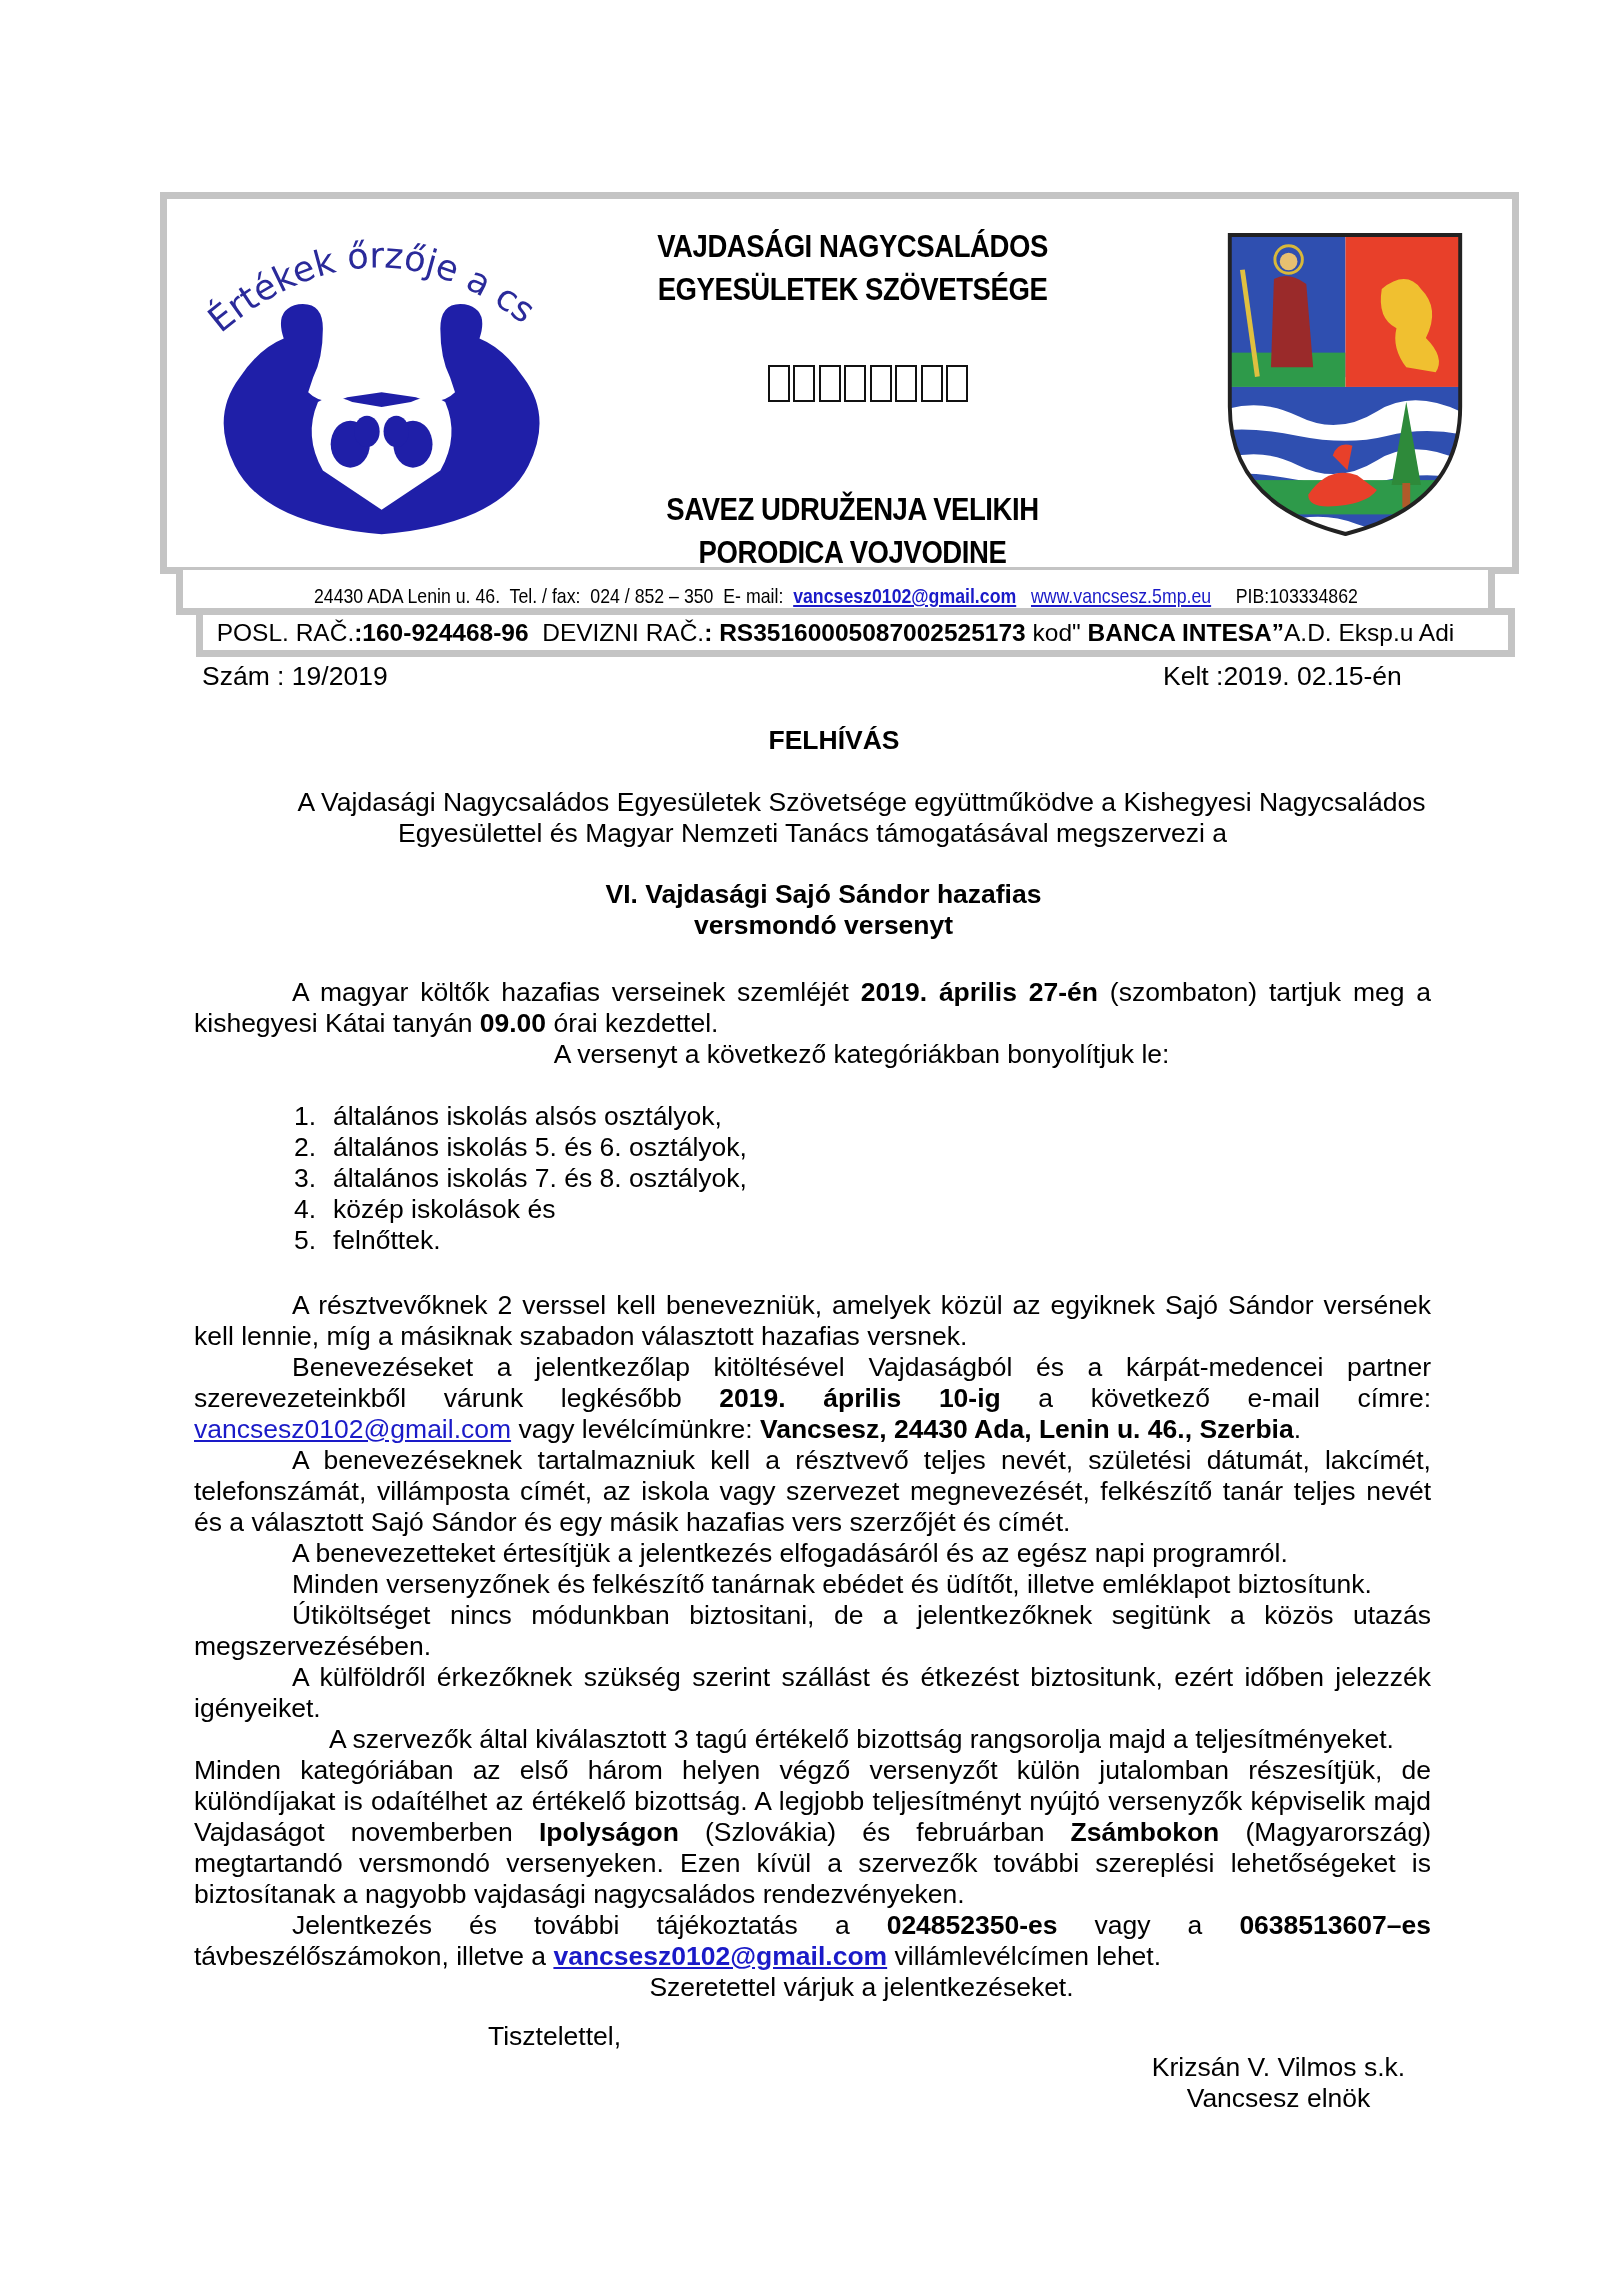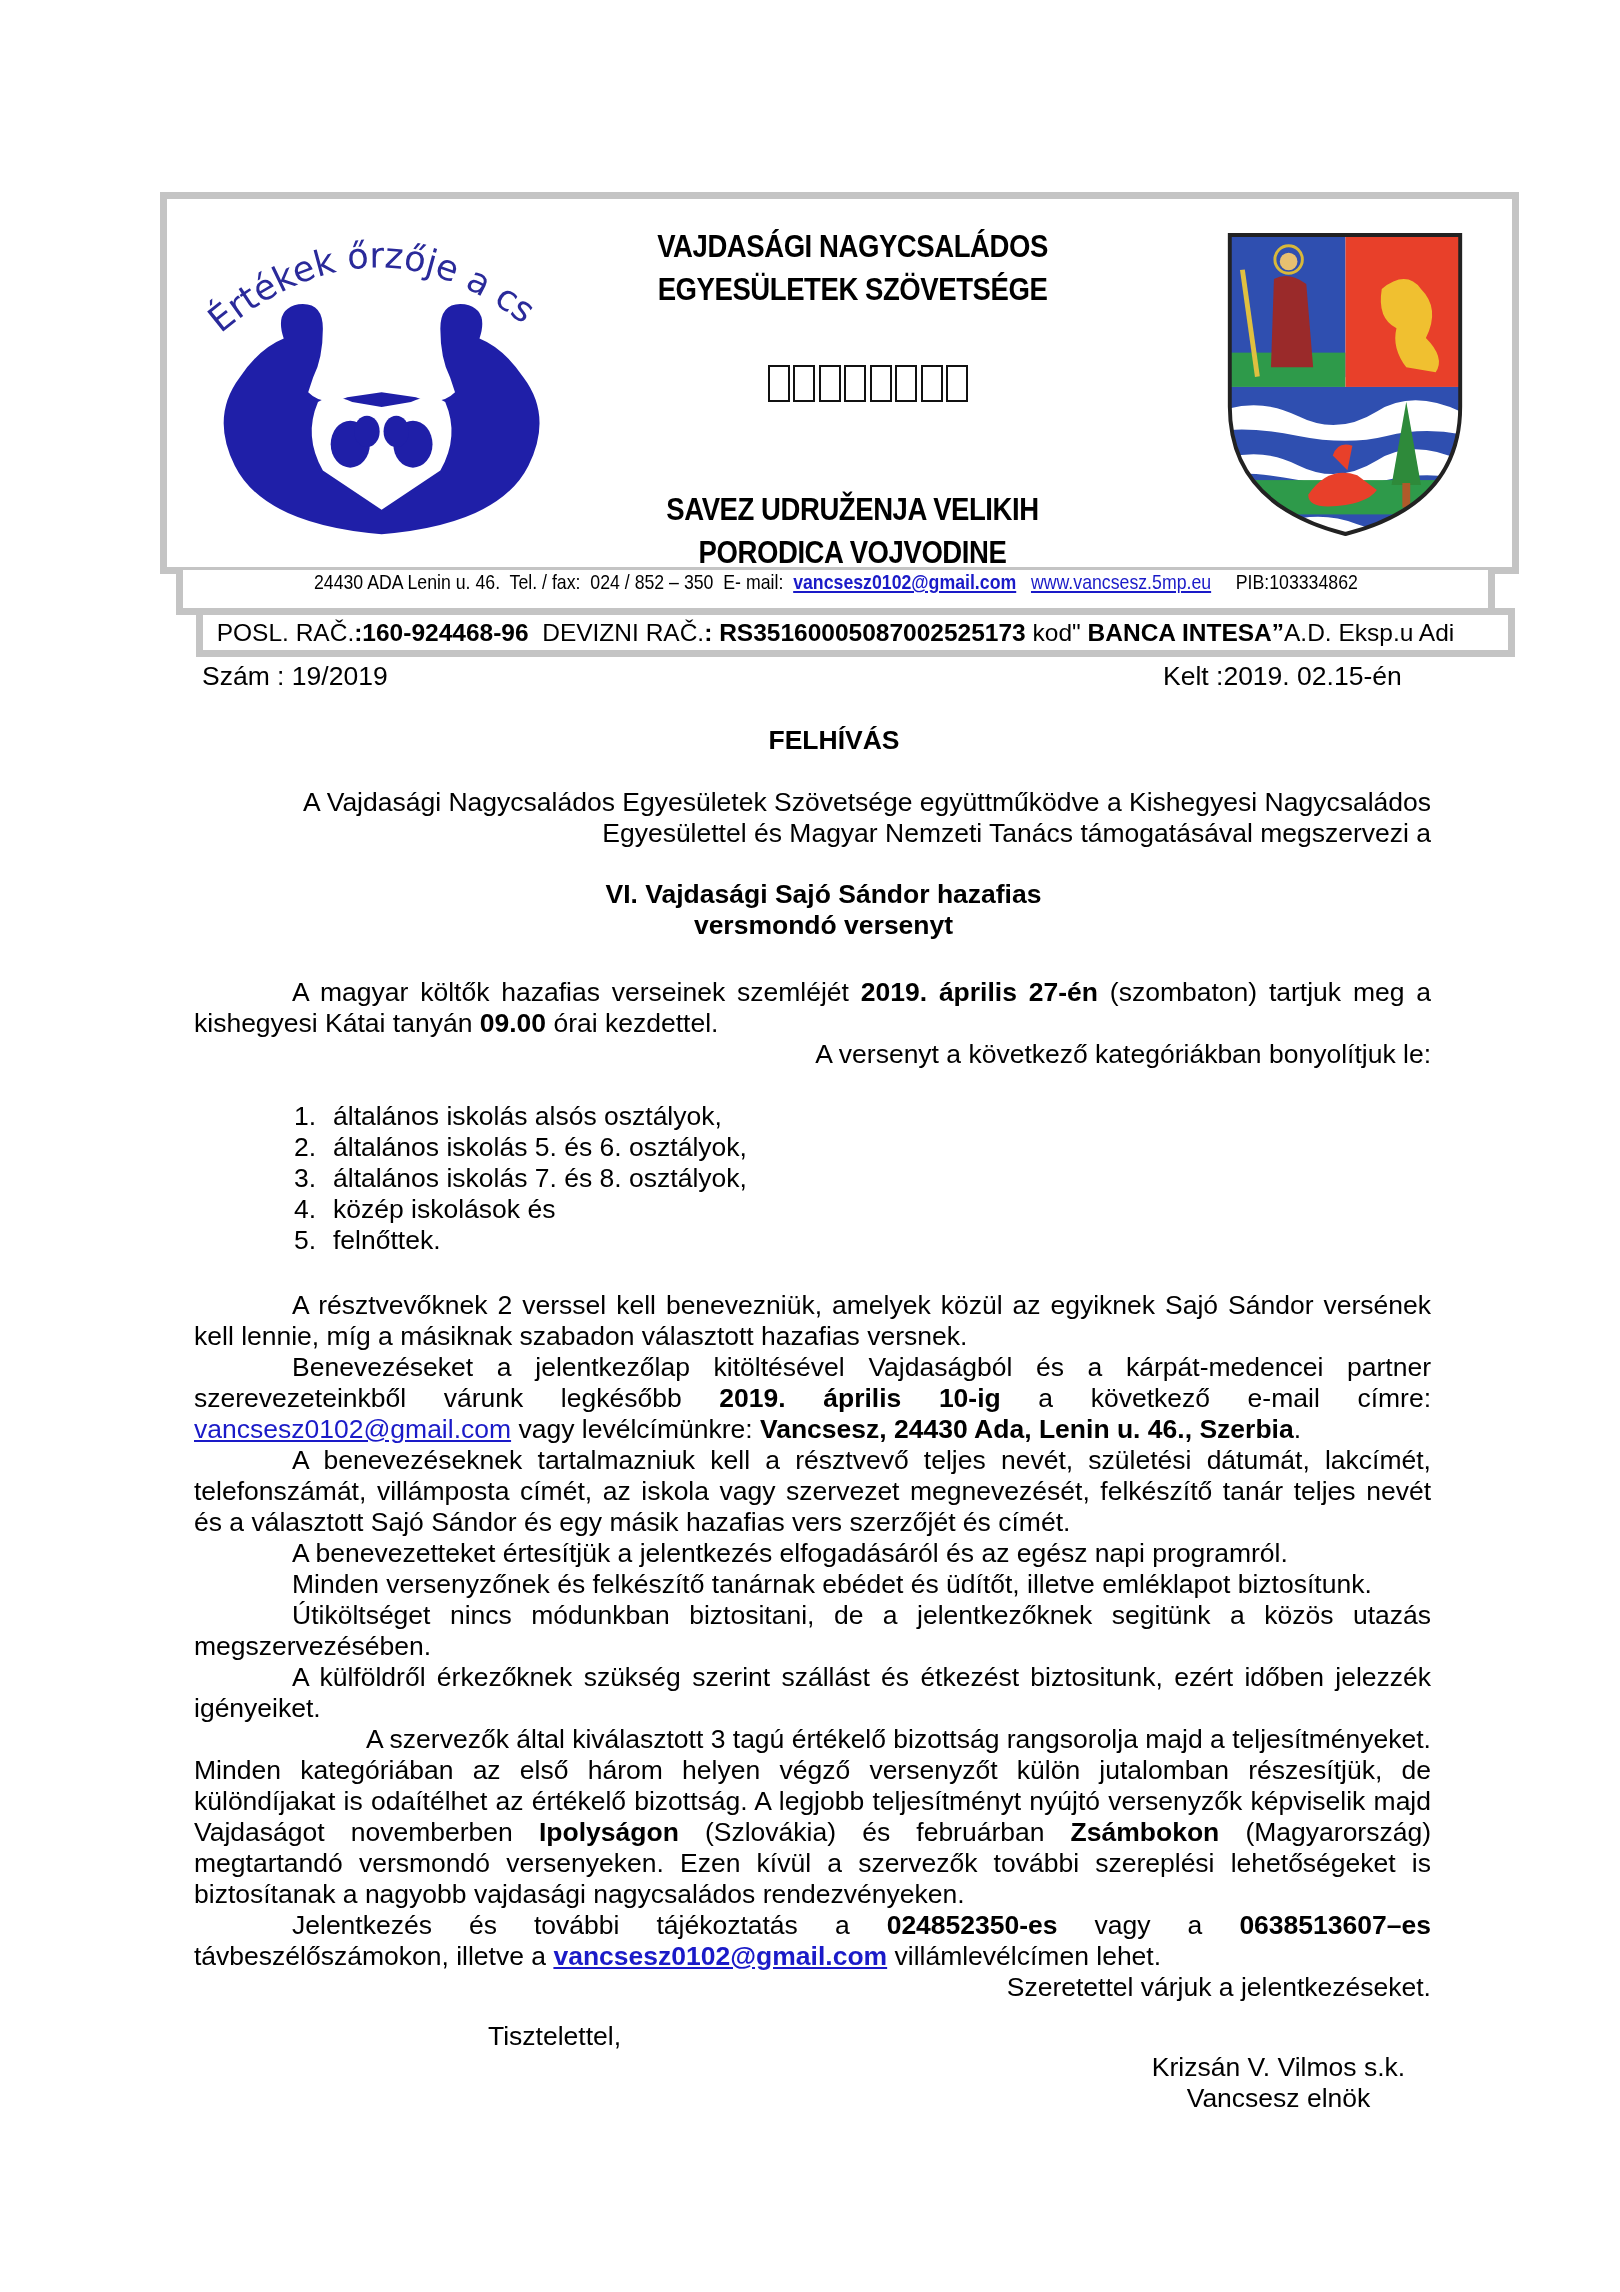--- a/index.html
+++ b/index.html
@@ -1,21 +1,21 @@
 <!DOCTYPE html>
 <html><head>
 <meta charset="utf-8">
 <style>
   html, body { margin: 0; padding: 0; background: #ffffff; }
   body { width: 1620px; height: 2293px; position: relative; font-family: "Liberation Sans", sans-serif; color: #000; }
   .page { position: absolute; left: 0; top: 0; width: 1620px; height: 2293px; }
 
   
   .hdr-box { position: absolute; left: 160px; top: 192px; width: 1359px; height: 382px; border: 7.8px solid #c4c4c4; box-sizing: border-box; background: #fff; }
-  .info-box { position: absolute; left: 176px; top: 570px; width: 1319px; height: 45px; border: 7.8px solid #c4c4c4; border-top: none; box-sizing: border-box; background: #fff; display: flex; align-items: flex-start; justify-content: center; }
+  .info-box { position: absolute; left: 176px; top: 570px; width: 1319px; height: 45px; border: 7.8px solid #c4c4c4; border-top: none; box-sizing: border-box; background: #fff; display: flex; align-items: flex-end; justify-content: center; }
   .bank-box { position: absolute; left: 176px; top: 608px; width: 1319px; height: 49px; border: 7.8px solid #c4c4c4; box-sizing: border-box; background: #fff; display: flex; align-items: center; padding-left: 13.7px; margin-left: 20px; }
 
   .org-title { position: absolute; left: 588px; width: 529px; text-align: center; font-weight: bold; font-size: 32px; line-height: 43px; letter-spacing: -0.5px; transform: scaleX(0.86); }
   .org-hu { top: 225px; }
   .org-sr { top: 488px; }
   .glyph-boxes { position: absolute; left: 768px; top: 365px; font-size: 35px; display: flex; gap: 3.9px; }
   .glyph-boxes span { display: inline-block; width: 21.6px; height: 37px; border: 2.9px solid #111; box-sizing: border-box; }
 
   .logo-left { position: absolute; left: 176px; top: 221px; width: 421px; height: 323px; }
   .logo-right { position: absolute; left: 1220px; top: 230px; width: 250px; height: 309px; }
@@ -27,21 +27,21 @@
   .meta { position: absolute; top: 661px; font-size: 26.5px; }
   .meta-left { left: 202px; }
   .meta-right { left: 1163px; }
 
   .title { position: absolute; left: 0; width: 1620px; top: 725px; text-align: center; font-weight: bold; font-size: 26.5px; margin-left: 24px; }
   .subtitle { position: absolute; left: 441px; width: 765px; top: 879px; text-align: center; font-weight: bold; font-size: 26.5px; line-height: 31px; }
 
   .body-text { position: absolute; left: 194px; width: 1237px; font-size: 26.5px; line-height: 31px; text-align: justify; }
   .p { text-indent: 98px; margin: 0; }
   .p.noindent { text-indent: 0; }
-  .p.left { text-align: right; }
+  .p.left { text-align: center; }
   .b { font-weight: bold; }
 
   .intro { top: 787px; text-align: left; }
   .event { top: 977px; }
   .cats { position: absolute; left: 294px; top: 1101px; font-size: 26.5px; line-height: 31px; margin: 0; padding: 0; list-style: none; }
   .cats li { display: flex; }
   .cats .num { width: 39px; }
   .main { top: 1290px; }
 
   .closing { position: absolute; left: 488px; top: 2021px; font-size: 26.5px; }

